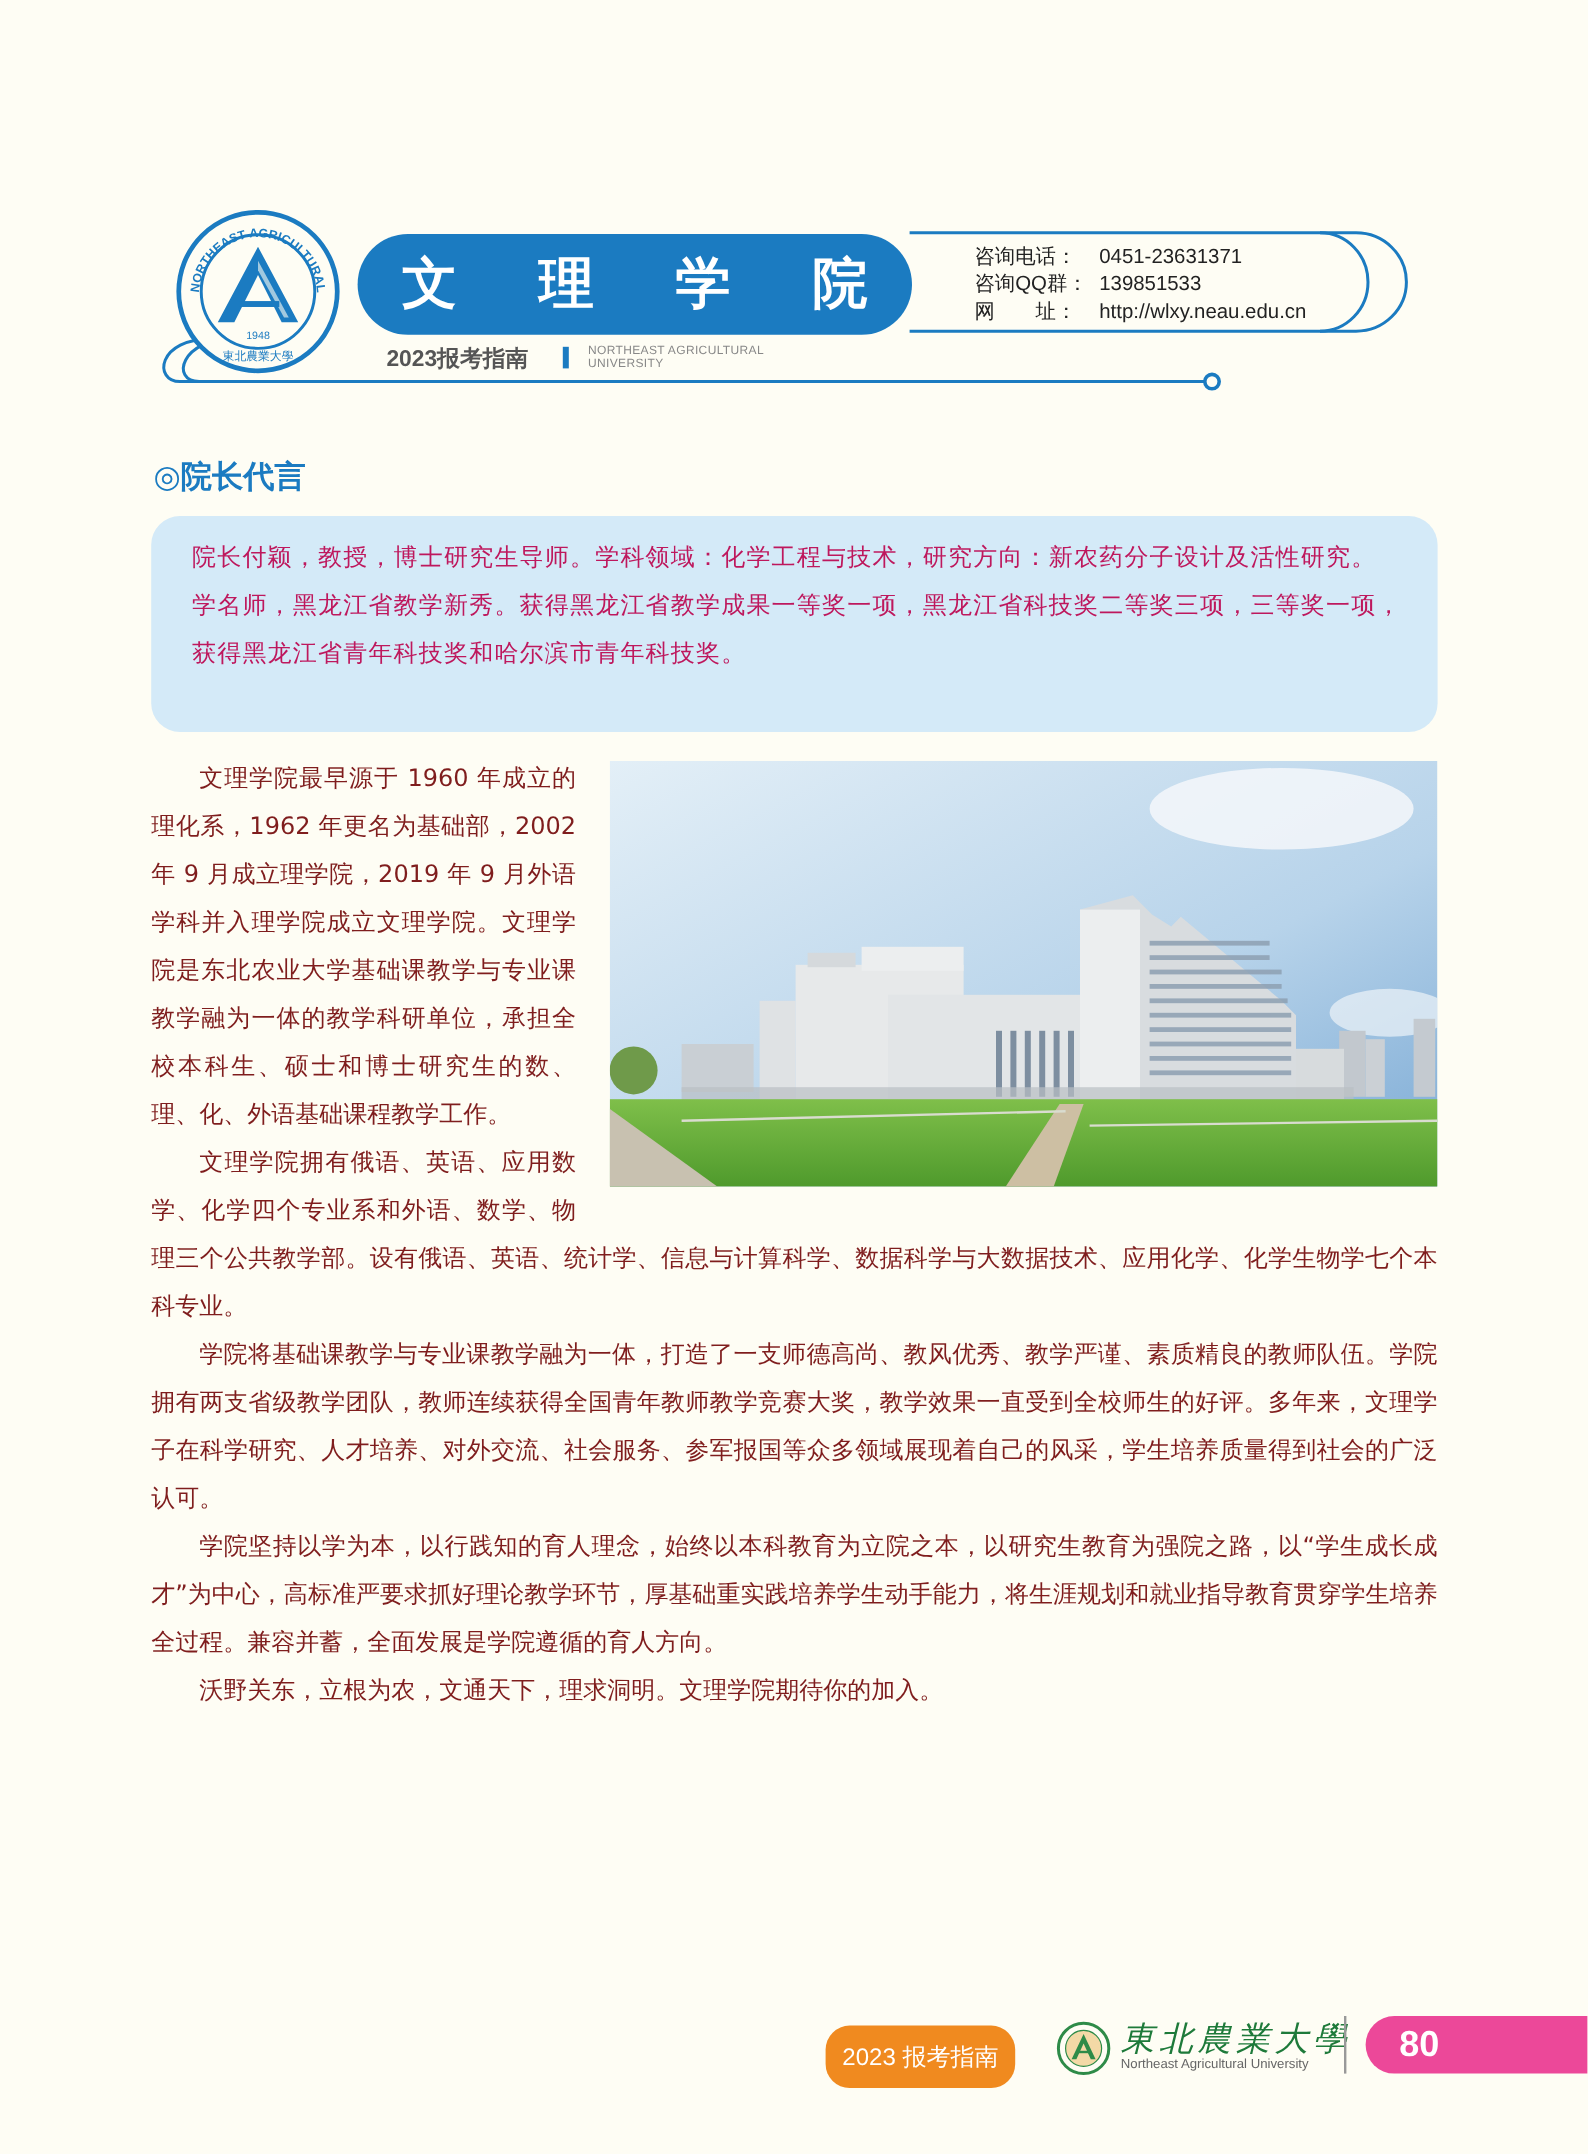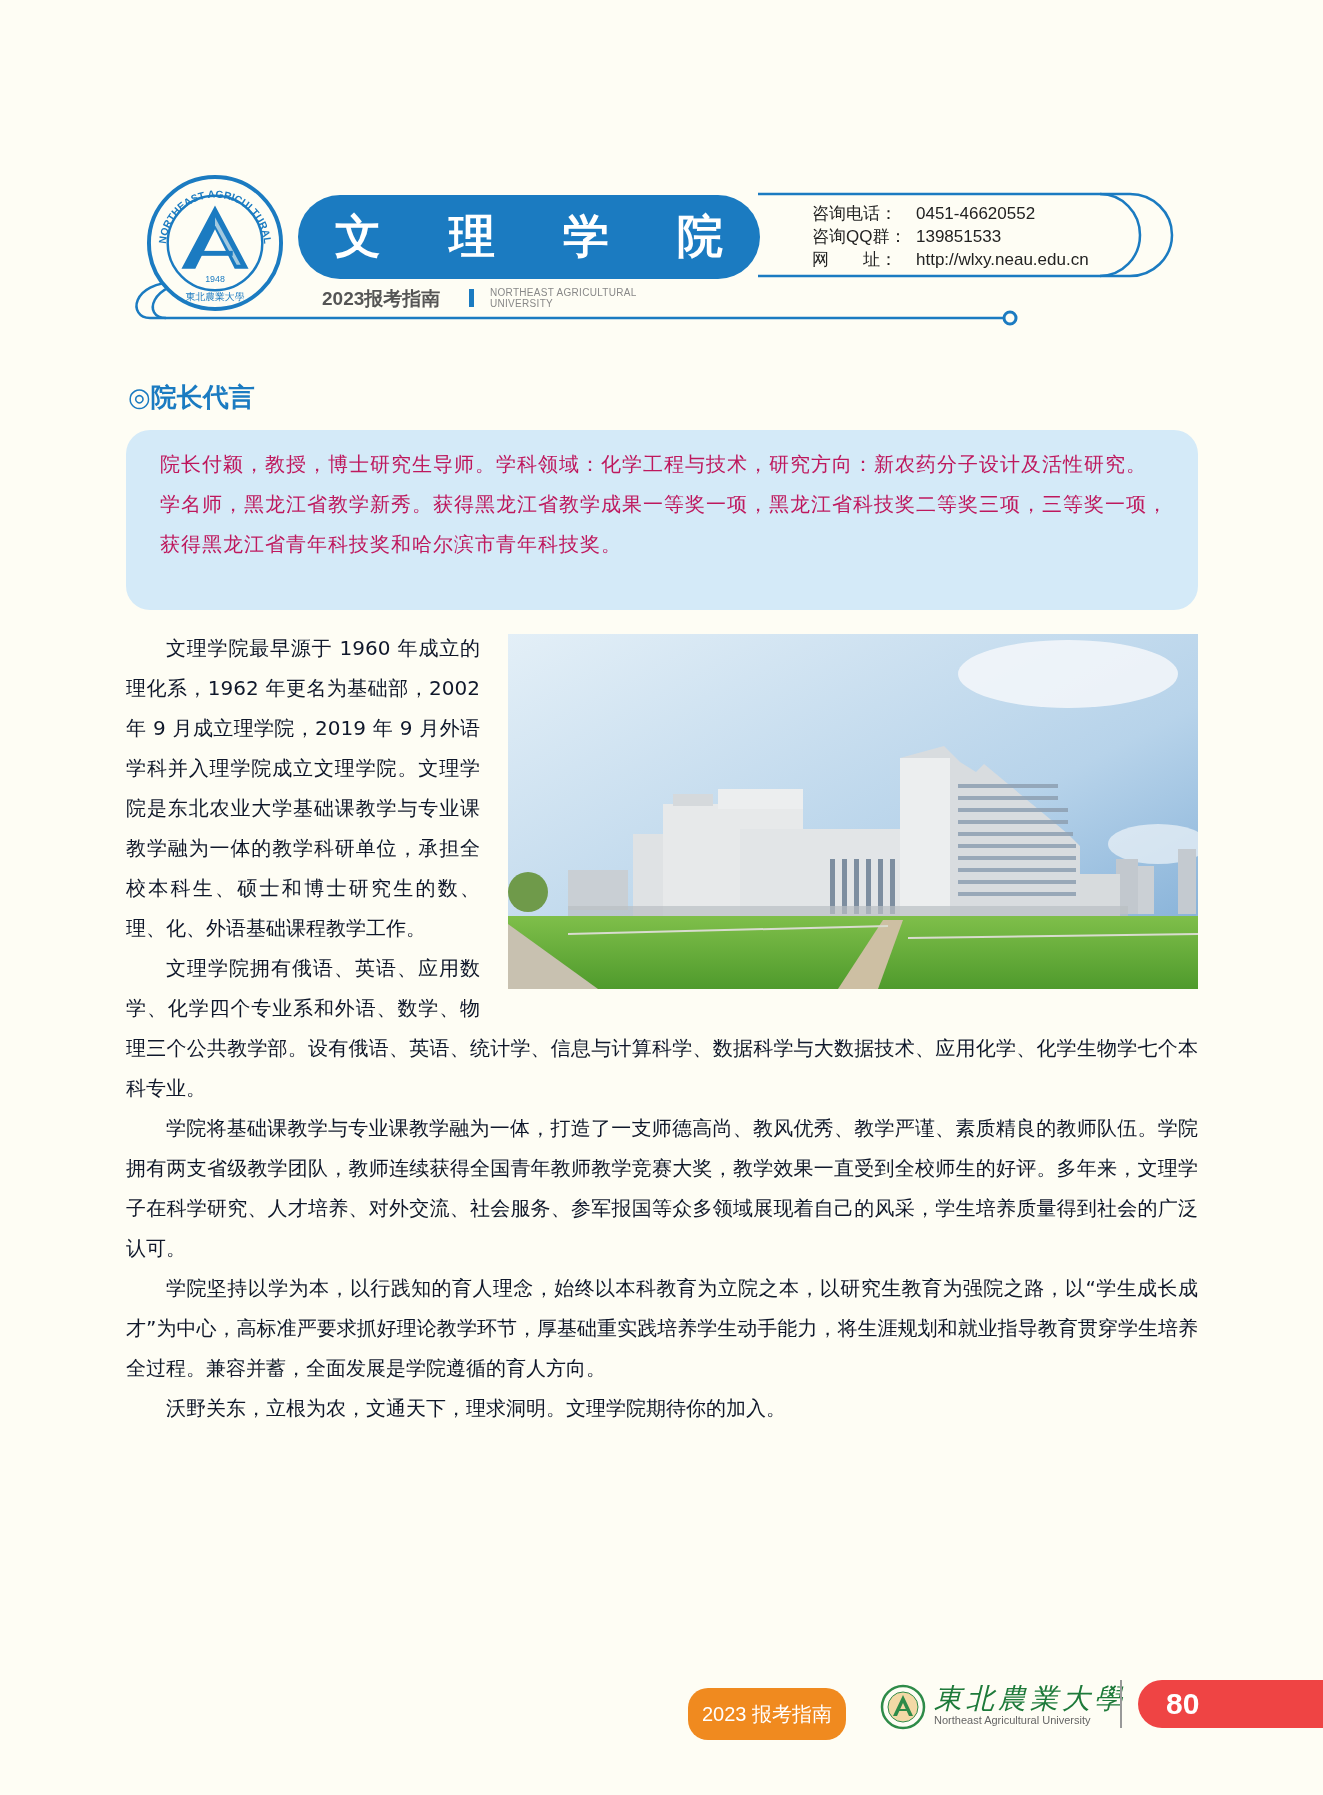--- a/index.html
+++ b/index.html
@@ -53,21 +53,21 @@
     padding: 14px 30px 0 34px;
   }
   .dean-box p {
     font-size: 20px; line-height: 40px; color: #be185d;
     letter-spacing: 1px;
   }
 
   
   .body-text {
     position: absolute; left: 126px; top: 628px; width: 1072px;
-    font-size: 20px; line-height: 40px; color: #0f172a;
+    font-size: 20px; line-height: 40px; color: #7f1d1d;
     text-align: justify;
   }
   .body-text p { text-indent: 2em; }
   .photo-float {
     float: right; width: 690px; height: 355px; margin: 6px 0 14px 28px;
     position: relative; overflow: hidden;
   }
 
   
   .photo-float svg { width: 100%; height: 100%; display: block; }
@@ -88,21 +88,21 @@
   }
   .footer-en {
     position: absolute; left: 934px; top: 1714px; font-size: 11px; color: #666;
     font-family: "Liberation Sans", sans-serif;
   }
   .footer-divider {
     position: absolute; left: 1120px; top: 1680px; width: 2px; height: 48px; background: #999;
   }
   .footer-page {
     position: absolute; left: 1138px; top: 1680px; width: 185px; height: 48px;
-    background: #ef4444; border-radius: 24px 0 0 24px; color: #fff;
+    background: #ec4899; border-radius: 24px 0 0 24px; color: #fff;
     font-size: 30px; font-weight: bold; padding-left: 28px;
     display: flex; align-items: center;
     font-family: "Liberation Sans", sans-serif;
   }
 </style>
 </head>
 <body>
 
 <svg id="header-deco" viewBox="0 0 1323 340">
 
@@ -138,21 +138,21 @@
 <div class="sub-title">2023报考指南</div>
 <div class="sub-bar"></div>
 <div class="sub-en">
   <div>NORTHEAST AGRICULTURAL</div>
   <div>UNIVERSITY</div>
 </div>
 
 <div class="contact">
   <div class="row">
     <span class="lbl-wrap">咨询电话：</span>
-    <span>0451-46620552</span>
+    <span>0451-23631371</span>
   </div>
   <div class="row">
     <span class="lbl-wrap">咨询QQ群：</span>
     <span>139851533</span>
   </div>
   <div class="row">
     <span class="lbl-wrap">网　　址：</span>
     <span>http://wlxy.neau.edu.cn</span>
   </div>
 </div>

